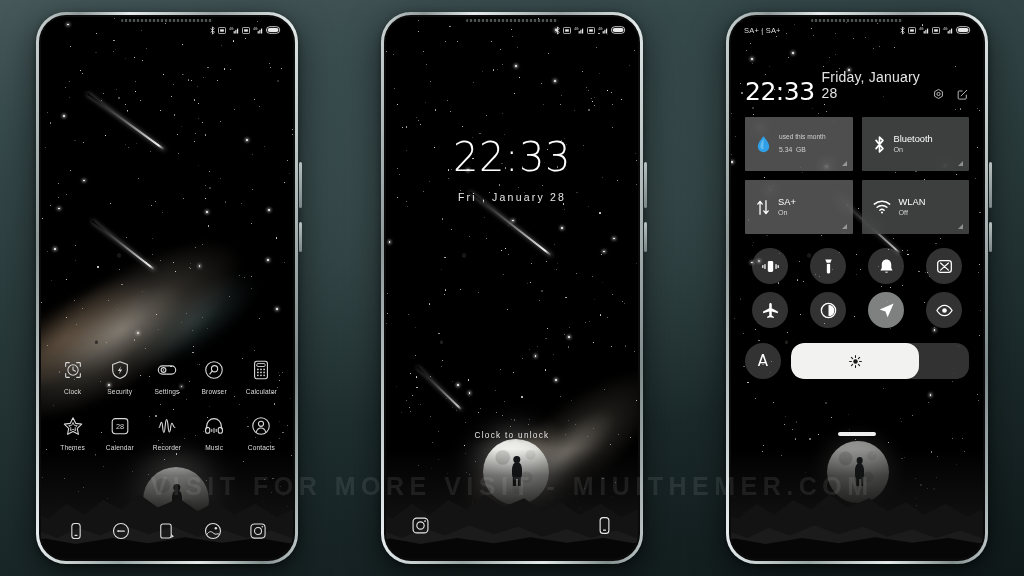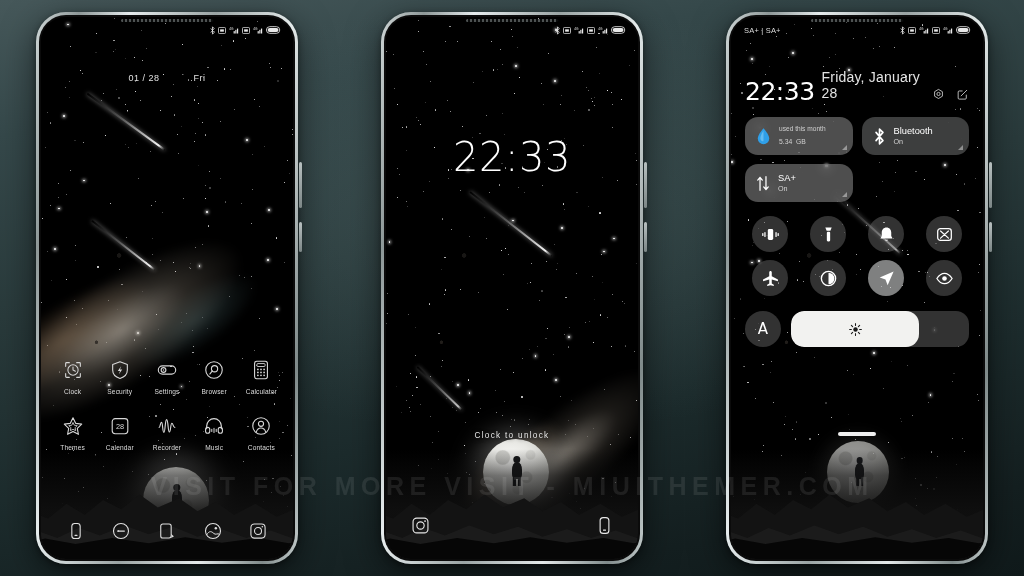--- a/index.html
+++ b/index.html
@@ -223,21 +223,21 @@
   }
   .cc-time {
     font-size:25px; font-weight:400; color:#fff; line-height:.95;
     font-family:"DejaVu Sans", sans-serif; letter-spacing:-.5px;
   }
   .cc-date { font-size:14px; color:#e3e3e3; padding-bottom:3px; letter-spacing:.2px; }
   .cc-head-ic { margin-left:auto; display:flex; gap:11px; padding-bottom:3px; }
 
   .tile-grid { display:grid; grid-template-columns:1fr 1fr; gap:9px; margin-top:13px; }
   .tile {
-    position:relative; height:38px; border-radius:13px;
+    position:relative; height:54px; border-radius:1px;
     display:flex; align-items:center; gap:8px; padding:0 11px;
     background: rgba(150,150,150,.52);
     backdrop-filter: blur(6px);
     overflow:hidden;
   }
   .tile.dim { background: rgba(84,86,86,.72); }
   .tile-txt { display:flex; flex-direction:column; justify-content:center; min-width:0; }
   .tile-title { font-size:9.3px; color:#fff; line-height:1.25; white-space:nowrap; }
   .tile-sub { font-size:7.2px; color:#d3d3d3; line-height:1.3; }
   .tile-top { font-size:6.6px; color:#cfcfcf; line-height:1.1; }
@@ -612,24 +612,20 @@
               <rect x="9.7" y="3.2" width="1.5" height="6.2" fill="#e9e9e9"></rect>
             </svg>
           <svg width="15" height="8" viewBox="0 0 18 9">
               <rect x=".5" y=".5" width="16" height="8" rx="4" fill="none" stroke="#e9e9e9"></rect>
               <rect x="2" y="2" width="13" height="5" rx="2.5" fill="#e9e9e9"></rect>
             </svg>
         </div>
       </div>
 
       <div class="hs-clock">
-        <div class="hs-sub">
-          <span>01 / 28</span>
-          <span>Fri</span>
-        </div>
       </div>
 
       <div class="app-grid">
         <div class="app-row">
           <div class="app">
             <div class="app-ic">
               <svg width="22" height="22" viewBox="0 0 24 24">
                   <path d="M4 8 V5 A1 1 0 0 1 5 4 H8 M16 4 H19 A1 1 0 0 1 20 5 V8 M20 16 V19 A1 1 0 0 1 19 20 H16 M8 20 H5 A1 1 0 0 1 4 19 V16" fill="none" stroke="#d8d8d8" stroke-width="1.2" stroke-linecap="round"></path>
                   <circle cx="12" cy="12" r="5.6" fill="none" stroke="#d8d8d8" stroke-width="1.1"></circle>
                   <path d="M12 8.8 V12 L14.6 13.4" fill="none" stroke="#d8d8d8" stroke-width="1.1" stroke-linecap="round"></path>
@@ -1104,20 +1100,21 @@
             </svg>
           <svg width="15" height="8" viewBox="0 0 18 9">
               <rect x=".5" y=".5" width="16" height="8" rx="4" fill="none" stroke="#e9e9e9"></rect>
               <rect x="2" y="2" width="13" height="5" rx="2.5" fill="#e9e9e9"></rect>
             </svg>
         </div>
       </div>
 
       <div class="ls-clock">
         <div class="ls-time">22:33</div>
+        <div class="ls-date">Fri , January 28</div>
       </div>
 
       <div class="ls-hint">Clock to unlock</div>
 
       <div class="ls-shortcuts">
         <div class="dock-ic">
           <svg width="21" height="21" viewBox="0 0 24 24">
               <rect x="3.5" y="3.5" width="17" height="17" rx="4.2" fill="none" stroke="#e6e6e6" stroke-width="1.3"></rect>
               <circle cx="12" cy="12" r="4.2" fill="none" stroke="#e6e6e6" stroke-width="1.3"></circle>
               <circle cx="17.2" cy="6.9" r="1" fill="#e6e6e6"></circle>
@@ -1509,20 +1506,33 @@
                 <path d="M4.5 18 V3 M4.5 3 L1.8 6 M4.5 3 L7.2 6" fill="none" stroke="#fff" stroke-width="1.5" stroke-linecap="round" stroke-linejoin="round"></path>
                 <path d="M11.5 2 V17 M11.5 17 L8.8 14 M11.5 17 L14.2 14" fill="none" stroke="#fff" stroke-width="1.5" stroke-linecap="round" stroke-linejoin="round"></path>
               </svg>
             <div class="tile-txt">
               <div class="tile-title">SA+</div>
               <div class="tile-sub">On</div>
             </div>
             <div class="tile-corner"></div>
           </div>
 
+          <div class="tile dim">
+            <svg width="18" height="14" viewBox="0 0 22 17">
+                <path d="M1.6 5 C6.8 .4 15.2 .4 20.4 5" fill="none" stroke="#fff" stroke-width="1.8" stroke-linecap="round"></path>
+                <path d="M5 8.8 C8.4 5.8 13.6 5.8 17 8.8" fill="none" stroke="#fff" stroke-width="1.8" stroke-linecap="round"></path>
+                <path d="M8.4 12.4 C10 11 12 11 13.6 12.4" fill="none" stroke="#fff" stroke-width="1.8" stroke-linecap="round"></path>
+                <circle cx="11" cy="15.2" r="1.3" fill="#fff"></circle>
+              </svg>
+            <div class="tile-txt">
+              <div class="tile-title">WLAN</div>
+              <div class="tile-sub">Off</div>
+            </div>
+            <div class="tile-corner"></div>
+          </div>
         </div>
 
         <div class="toggle-grid">
           <div class="toggle">
             <svg width="19" height="19" viewBox="0 0 24 24">
                 <rect x="8.6" y="5" width="6.8" height="14" rx="1.8" fill="#fff"></rect>
                 <path d="M5 9.6 V14.4 M2.3 10.8 V13.2 M19 9.6 V14.4 M21.7 10.8 V13.2" stroke="#fff" stroke-width="1.6" stroke-linecap="round"></path>
               </svg>
           </div>
           <div class="toggle">

